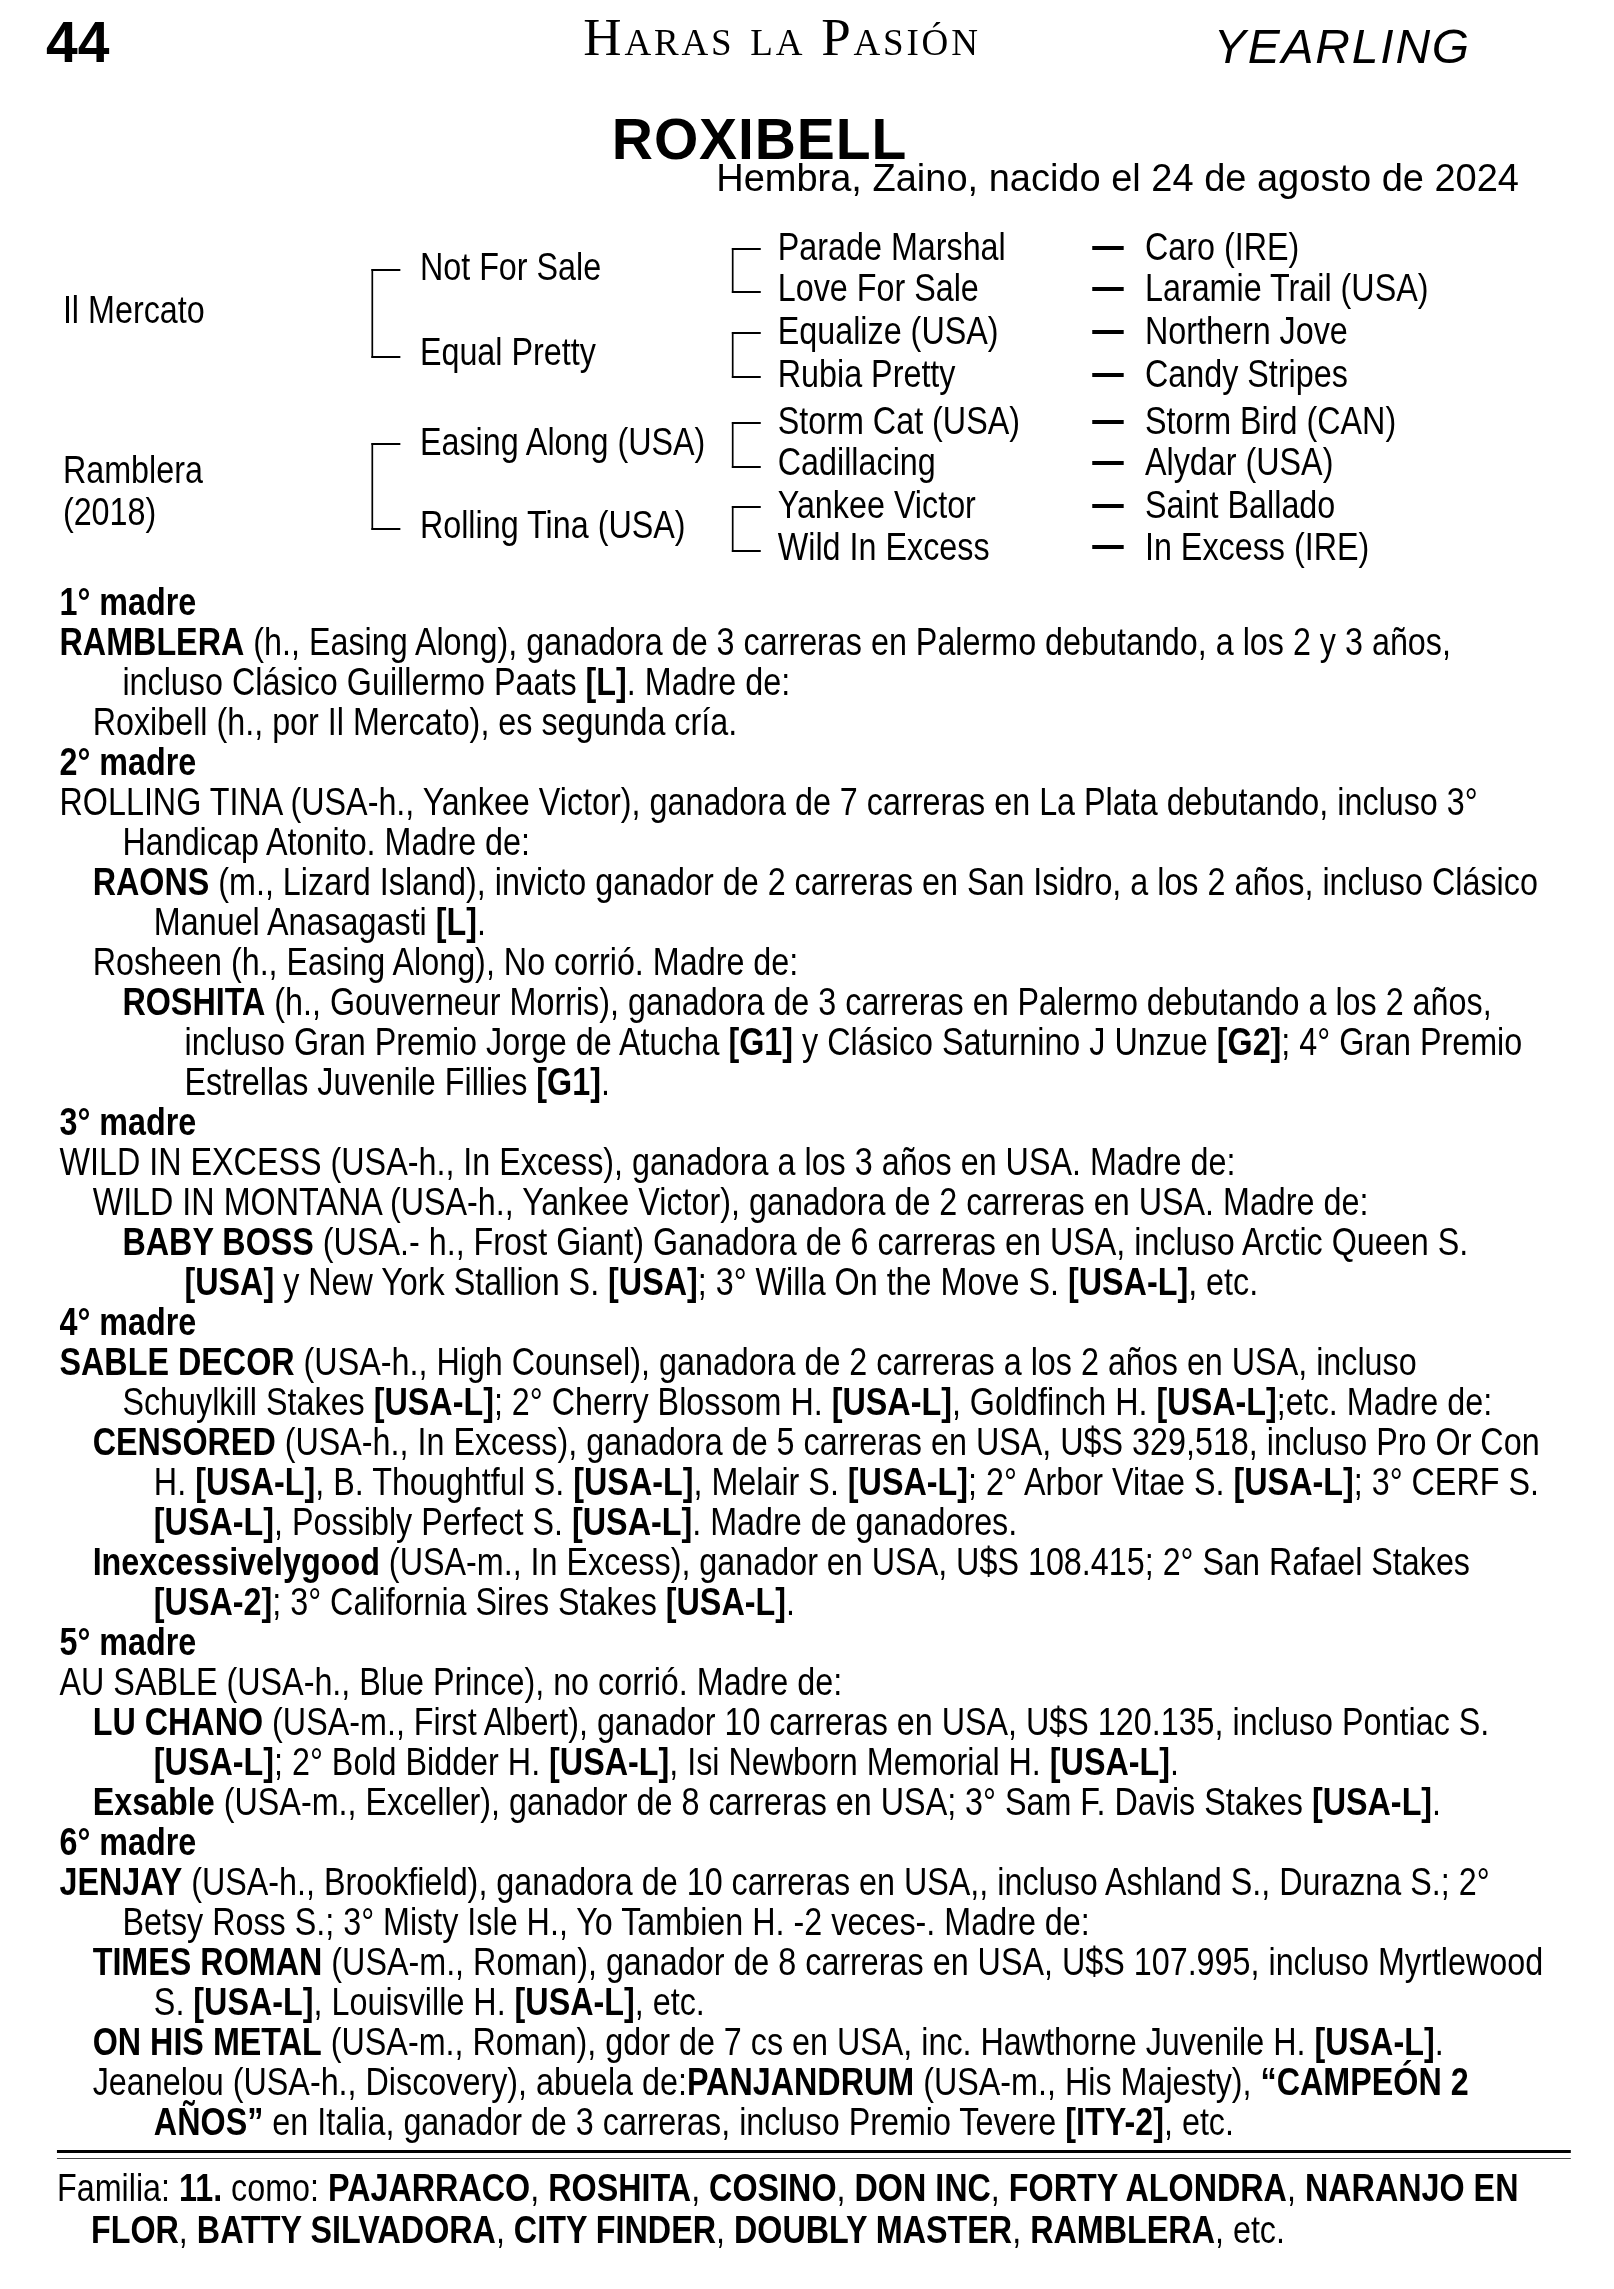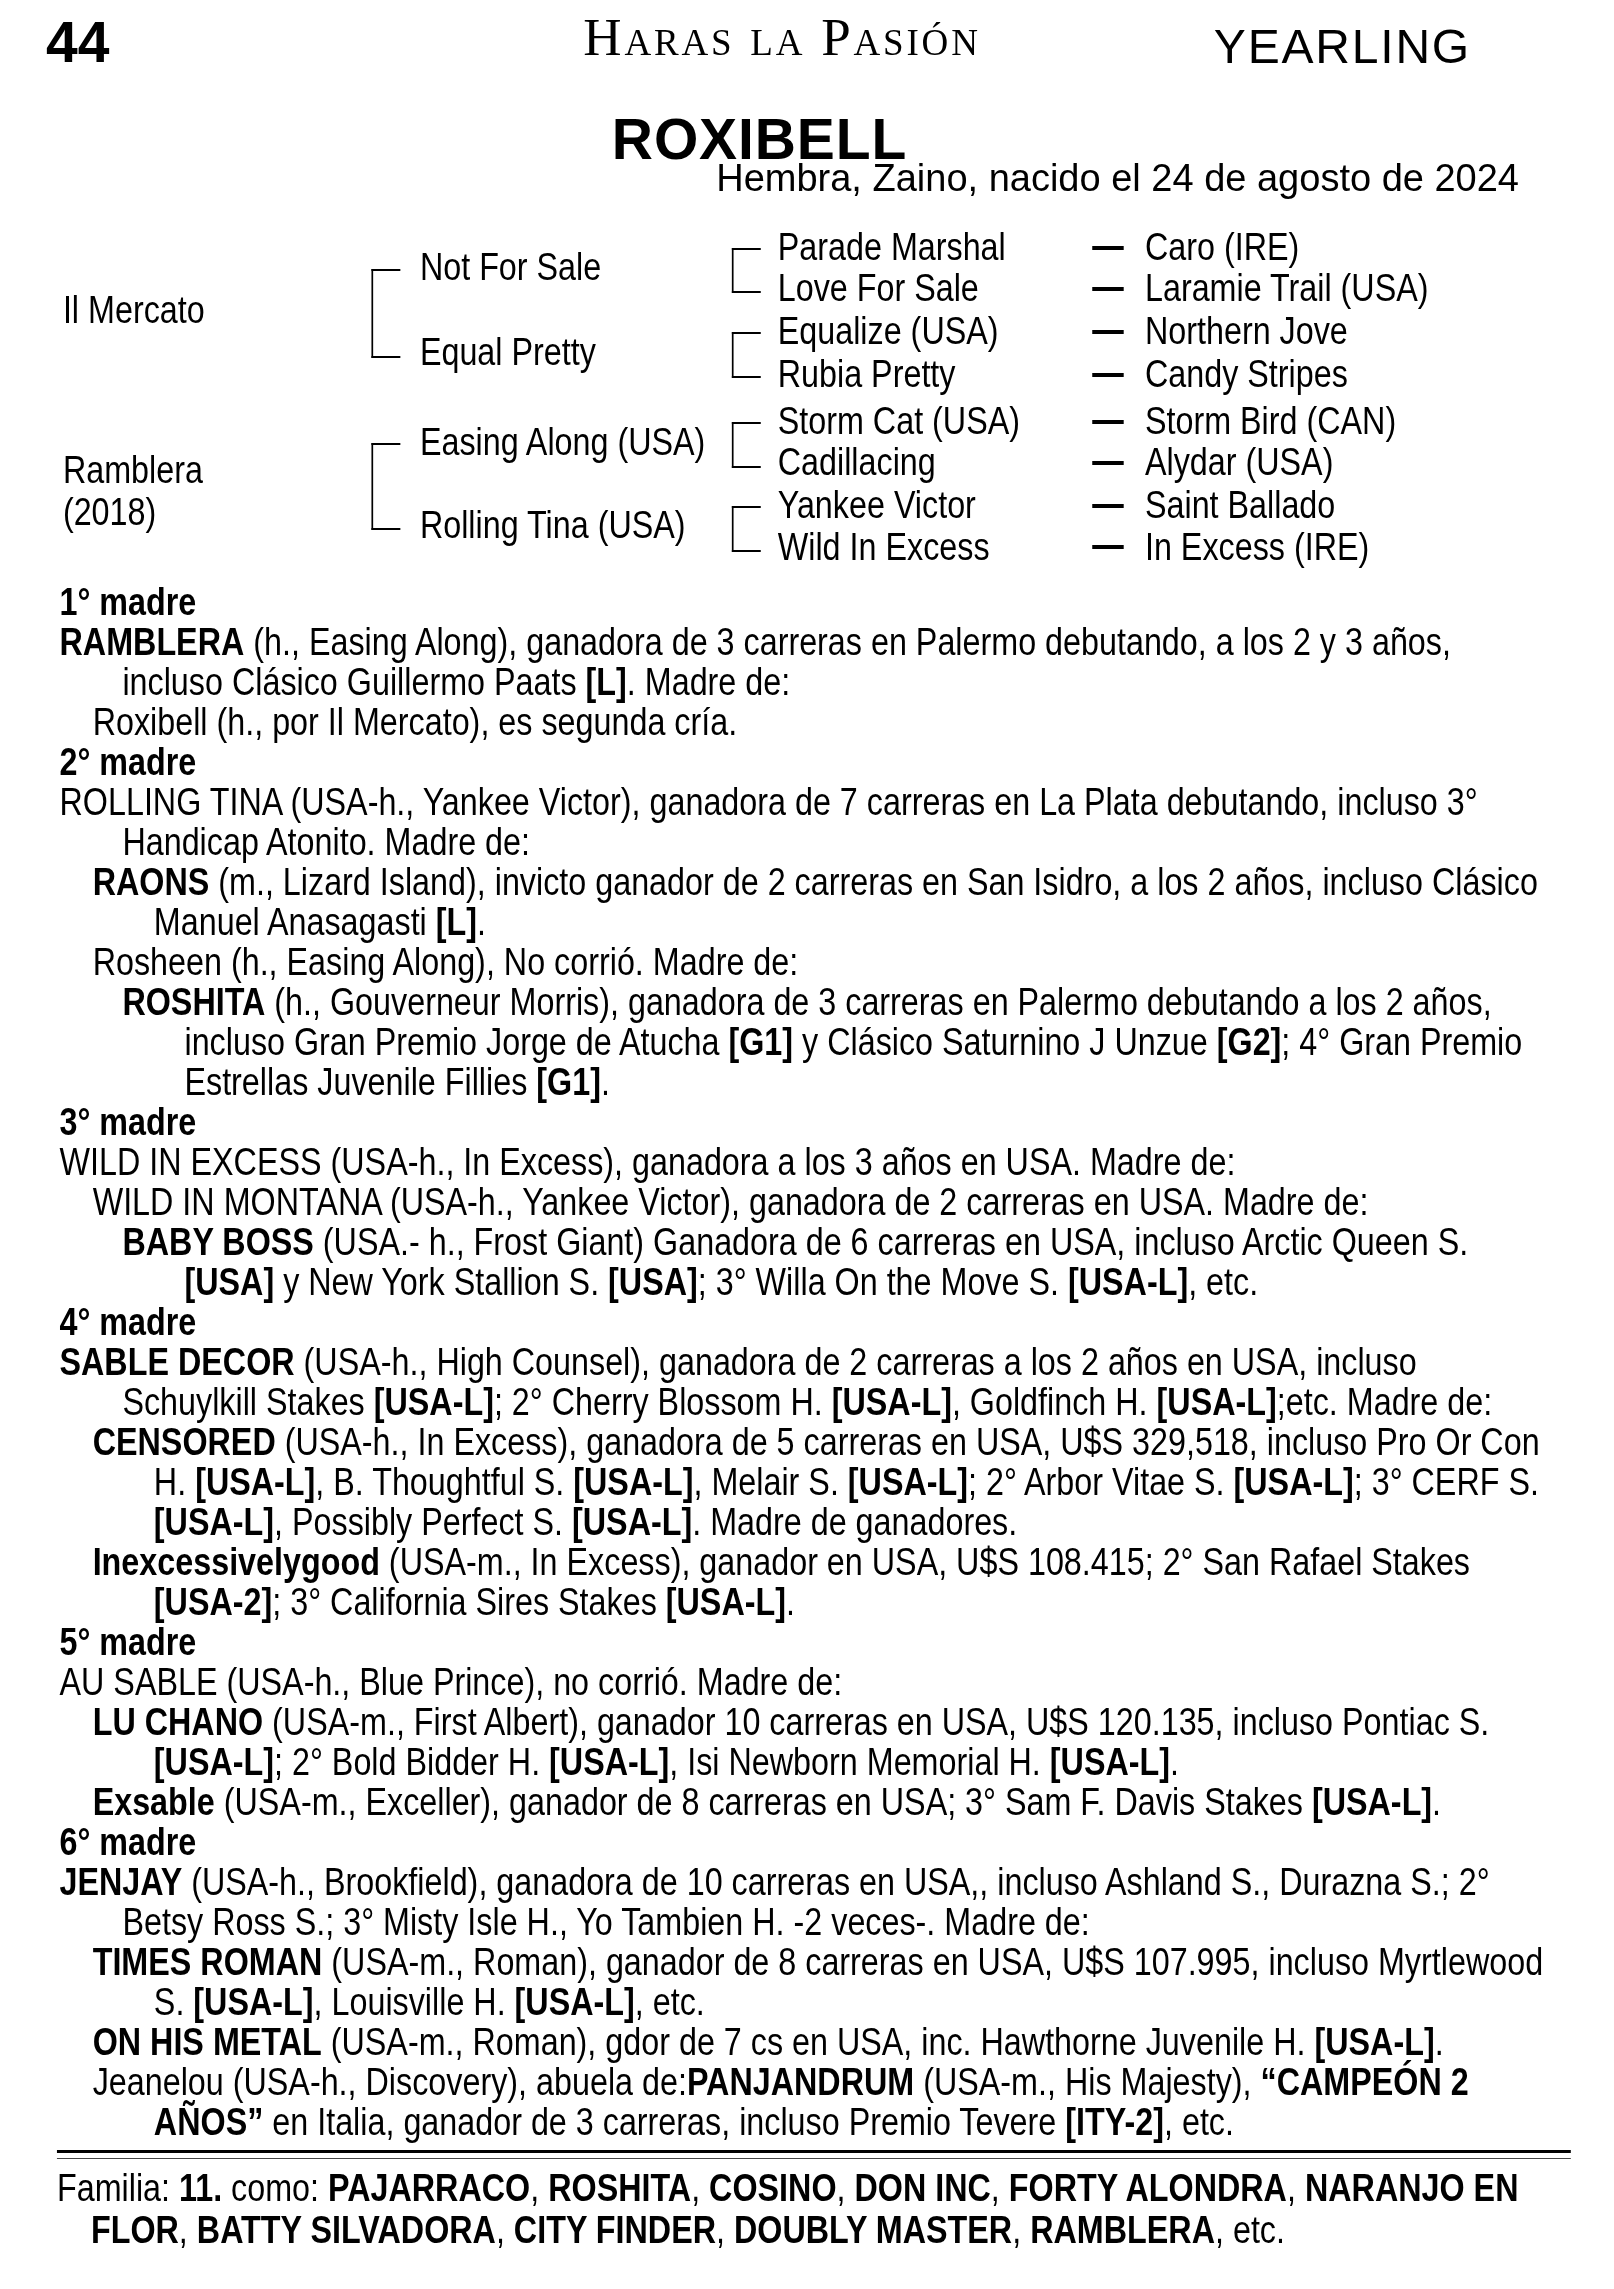--- a/index.html
+++ b/index.html
@@ -8,21 +8,21 @@
     font-family:"Liberation Sans",sans-serif;position:relative;overflow:hidden;
   }
   .b{font-weight:bold;}
   
   #page-num{position:absolute;left:46px;top:9.2px;font-size:57px;font-weight:bold;}
   #stud-title{
     position:absolute;left:16px;top:7.4px;width:1532px;text-align:center;
     font-family:"Liberation Serif",serif;font-variant:small-caps;
     font-size:53px;letter-spacing:2.8px;
   }
-  #sale-session{position:absolute;right:143px;top:18.5px;font-size:48px;letter-spacing:1.8px;}
+  #sale-session{position:absolute;right:143px;top:18.5px;font-size:48px;font-style:italic;letter-spacing:1.8px;}
   #horse-name{position:absolute;left:0;top:106px;width:1519px;text-align:center;font-size:57px;font-weight:bold;letter-spacing:0.9px;}
   #horse-desc{position:absolute;left:0;top:157px;width:1519px;text-align:right;font-size:38px;}
   
   #cond{
     position:absolute;left:0;top:0;width:1898px;height:2290px;
     transform:scaleX(0.85);transform-origin:0 0;
   }
   
   .tnode{position:absolute;font-size:38px;line-height:41px;white-space:nowrap;}
   .tnode2{position:absolute;font-size:38px;line-height:42px;white-space:nowrap;}

